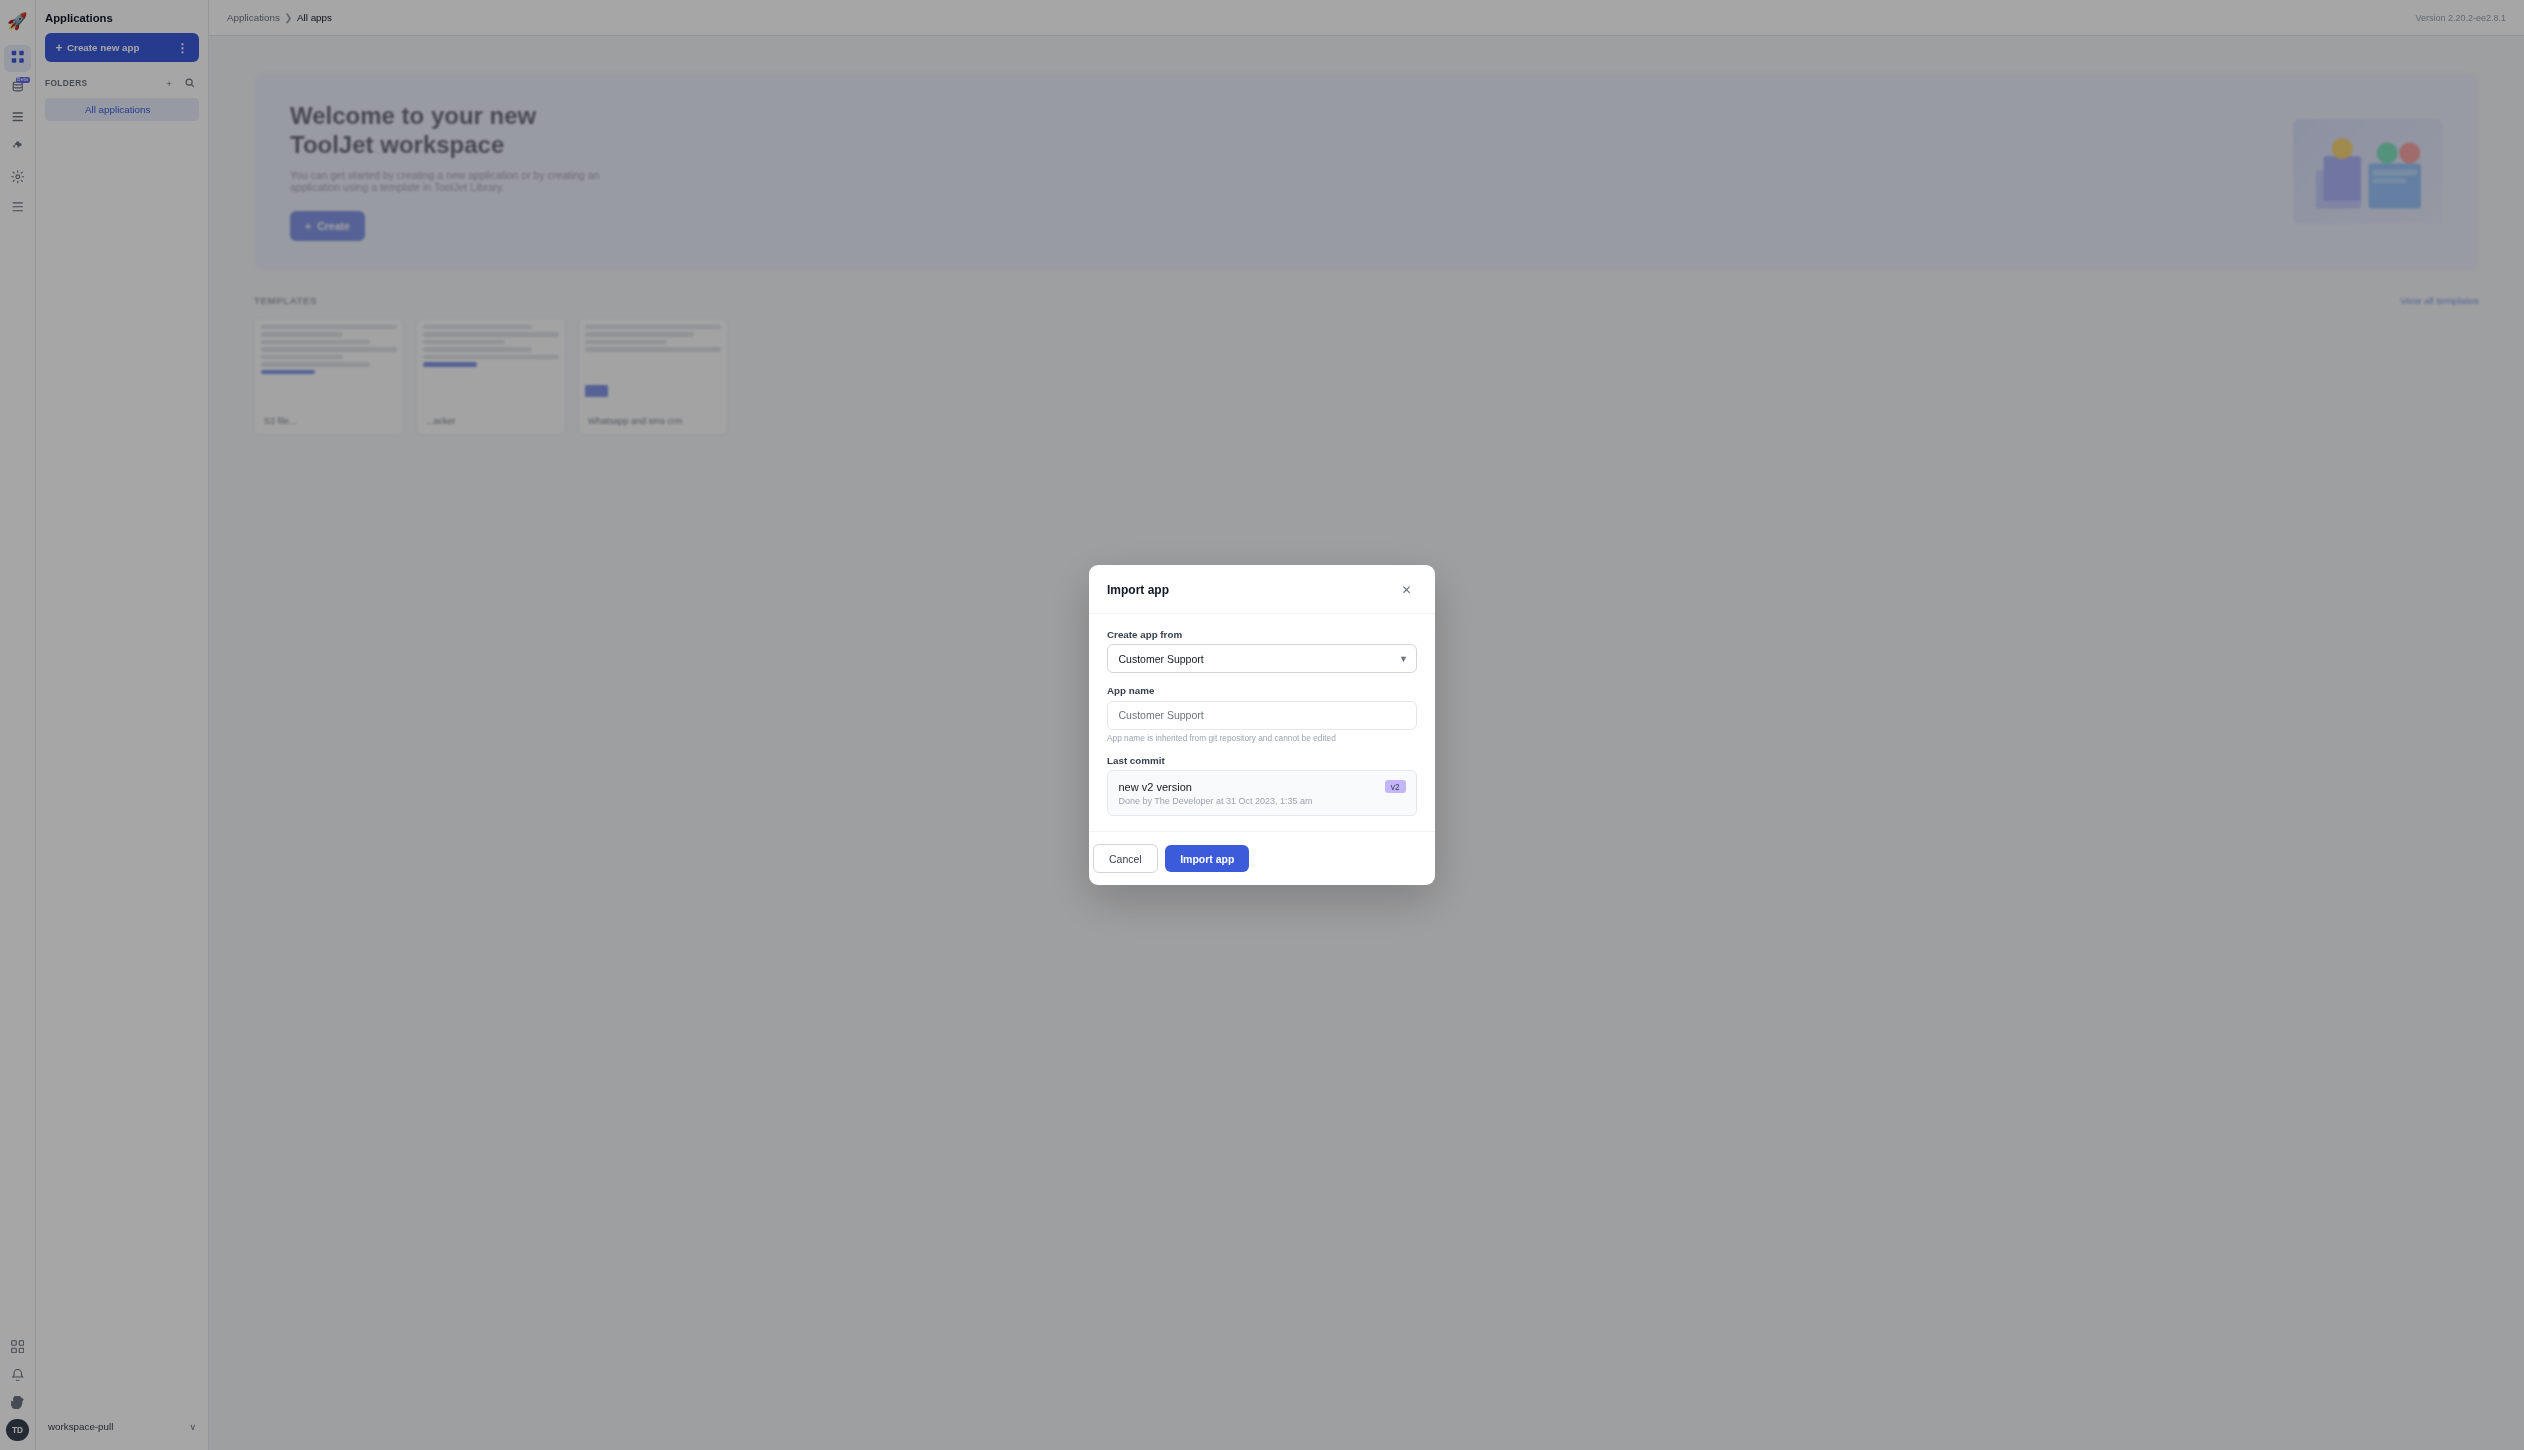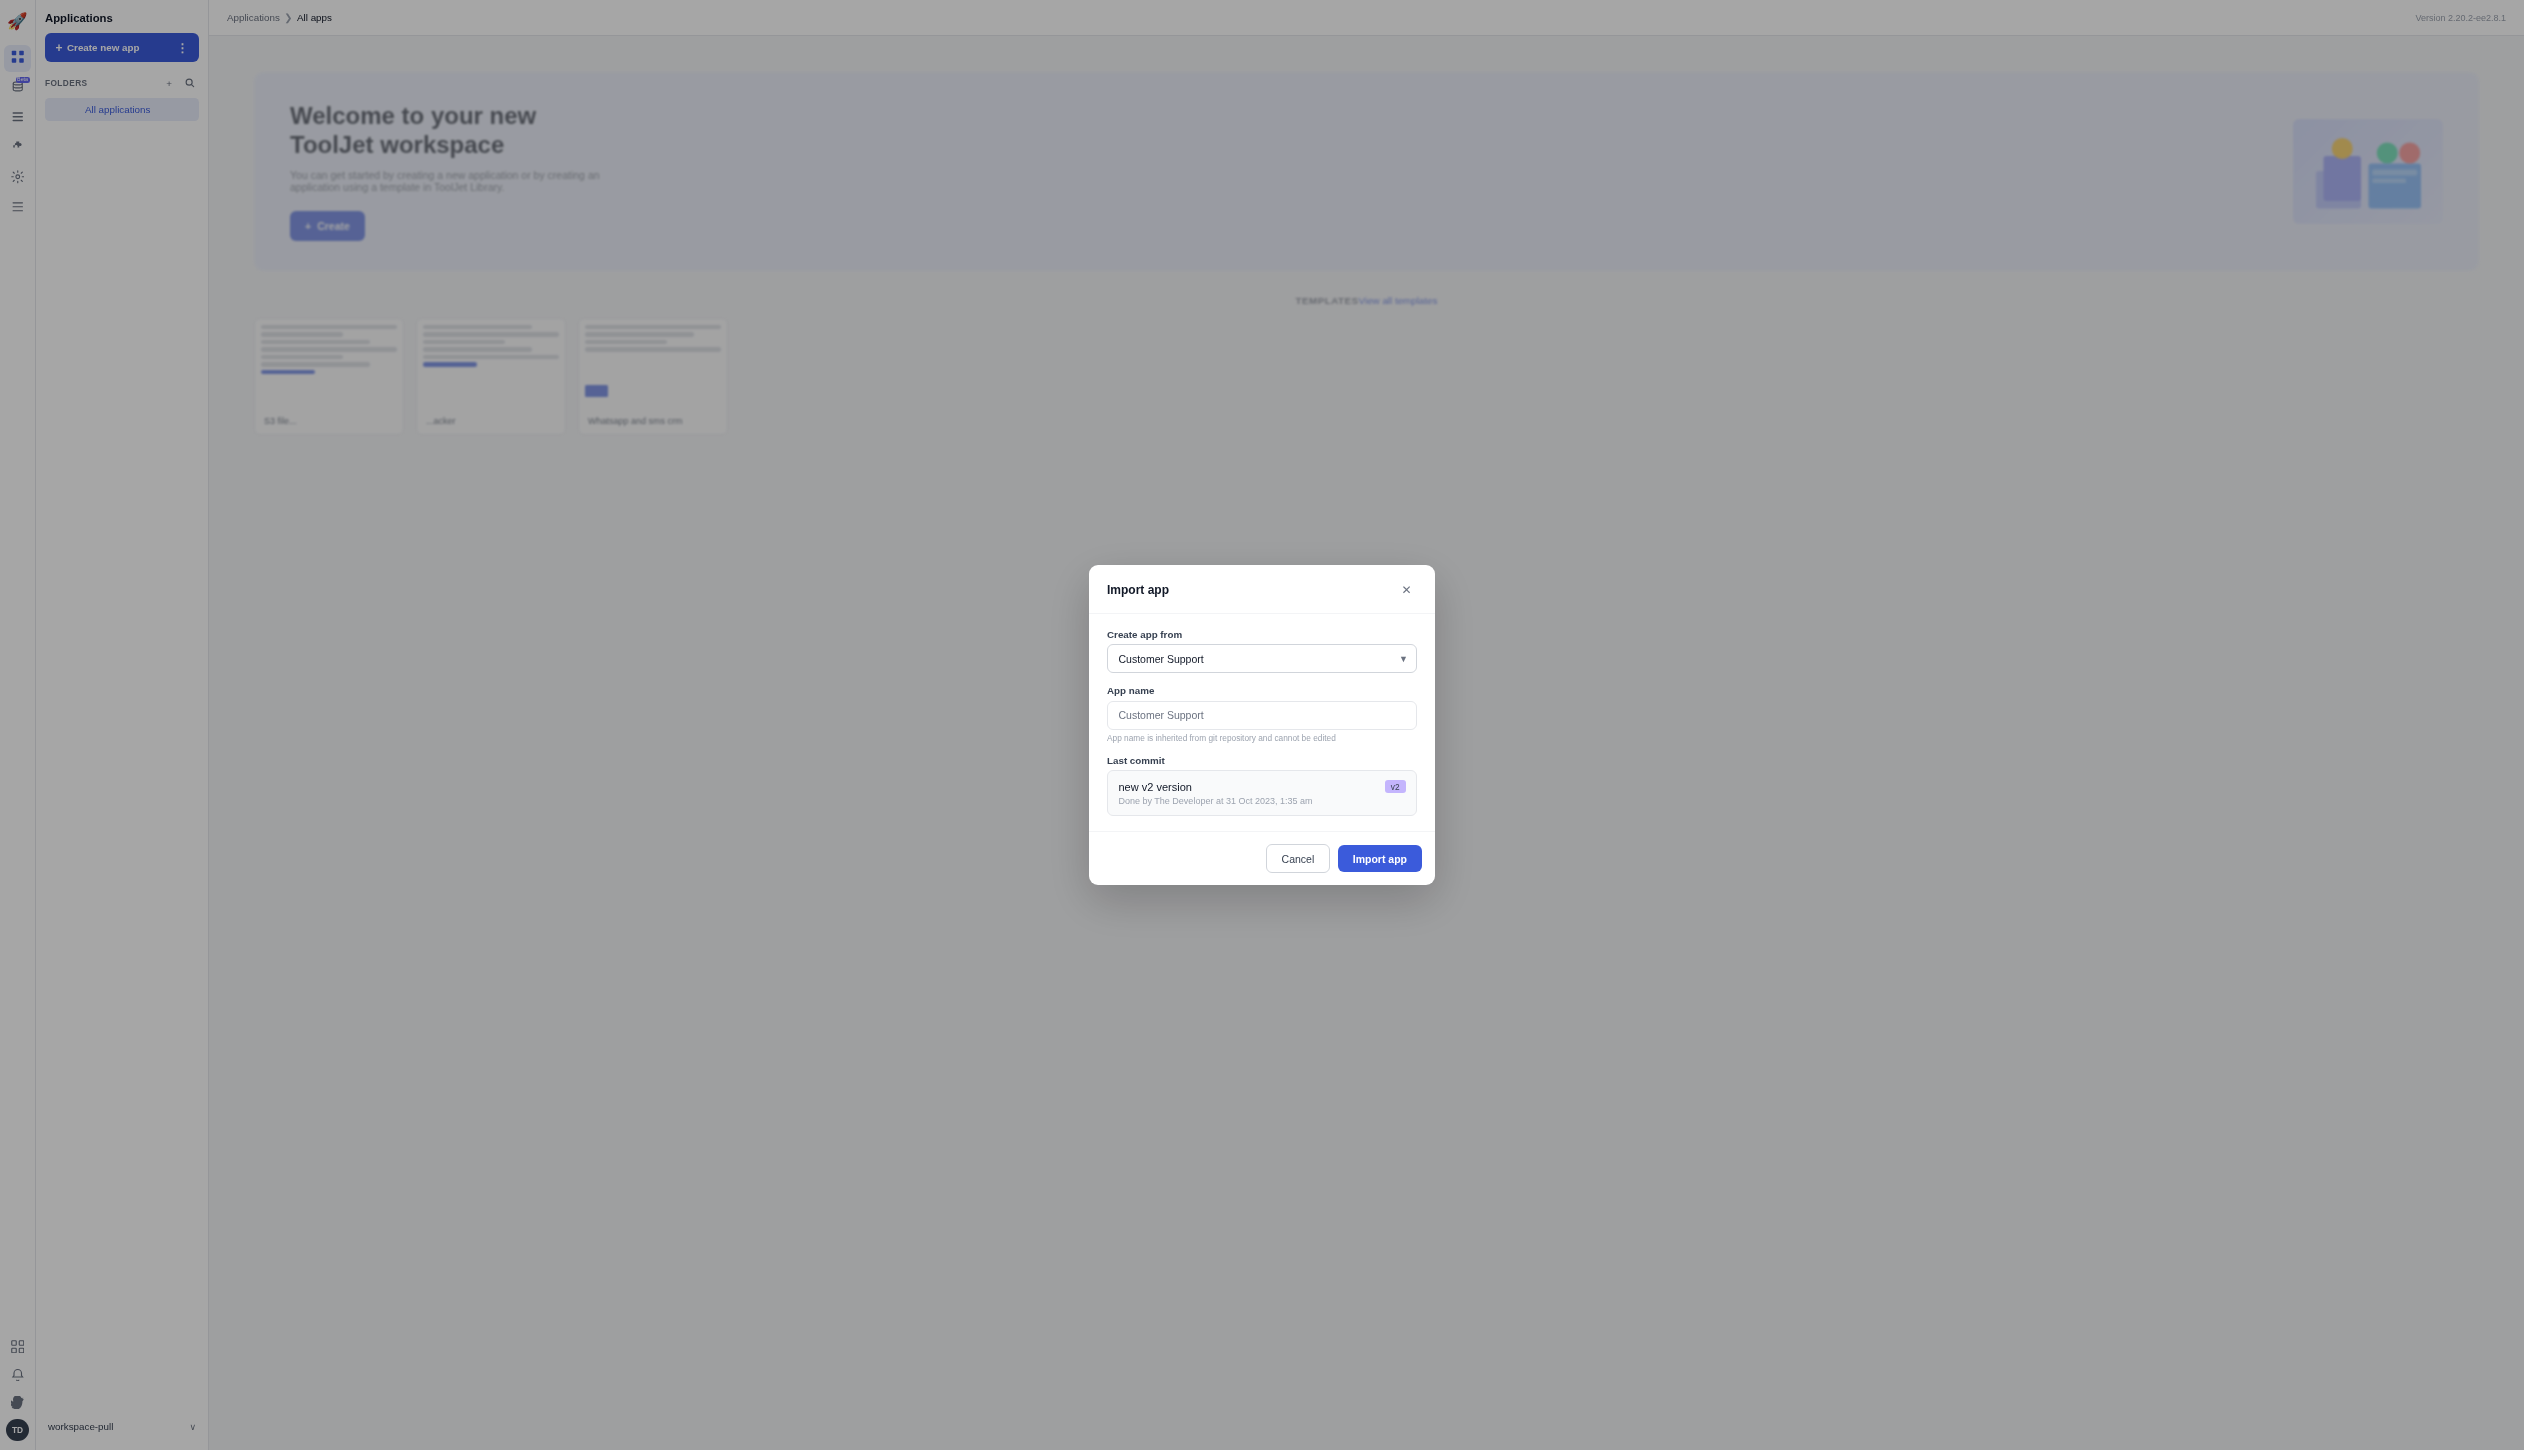--- a/index.html
+++ b/index.html
@@ -139,21 +139,21 @@
     }
     .workspace-illustration {
       width: 150px; height: 105px;
       background: linear-gradient(135deg, #c7d2fe 0%, #e0e7ff 100%);
       border-radius: 6px;
       display: flex; align-items: center; justify-content: center;
       font-size: 45px;
     }
 
     
-    .templates-header { display: flex; align-items: center; justify-content: center; margin-bottom: 12px; }
+    .templates-header { display: flex; align-items: center; justify-content: space-between; margin-bottom: 12px; }
     .section-title { font-size: 9.8px; font-weight: 600; color: #6b7280; letter-spacing: 0.05em; text-transform: uppercase; }
     .view-all-link { font-size: 9.8px; color: #3b5bdb; cursor: pointer; }
     .templates-grid { display: flex; gap: 12px; flex-wrap: wrap; }
     .template-card {
       width: 150px; background: #fff; border-radius: 6px;
       border: 0.8px solid #e5e7eb; overflow: hidden;
       cursor: pointer;
     }
     .template-thumb-lines { padding: 6px; display: flex; flex-direction: column; gap: 3px; height: 90px; }
     .thumb-line { height: 4.5px; background: #d1d5db; border-radius: 2.3px; }
@@ -223,23 +223,23 @@
       background: #f9fafb;
     }
     .commit-row { display: flex; align-items: center; justify-content: space-between; margin-bottom: 3px; }
     .commit-message { font-size: 11px; color: #111827; font-weight: 400; }
     .commit-badge {
       font-size: 8.3px; background: #c4b5fd; color: #374151;
       padding: 1.5px 6px; border-radius: 3px; font-weight: 500;
     }
     .commit-meta { font-size: 9px; color: #9ca3af; }
     .modal-footer {
-      display: flex; align-items: center; justify-content: flex-end;
+      display: flex; align-items: center; 
       gap: 7.5px;
-      padding: 12px 13px;
+      padding: 12px 4px;
       border-top: 0.8px solid #f3f4f6;
     }
     .btn-cancel {
       padding: 7.5px 15px;
       background: #fff; border: 0.8px solid #d1d5db;
       border-radius: 6px; font-size: 10.5px; font-weight: 500;
       color: #374151; cursor: pointer;
     }
     .btn-import {
       padding: 7.5px 15px;

